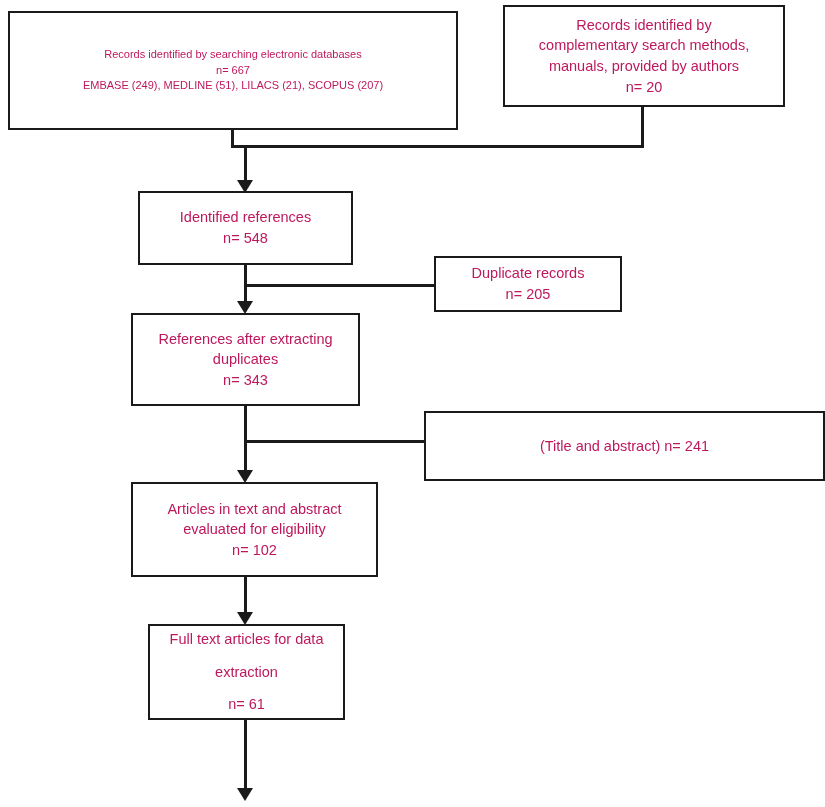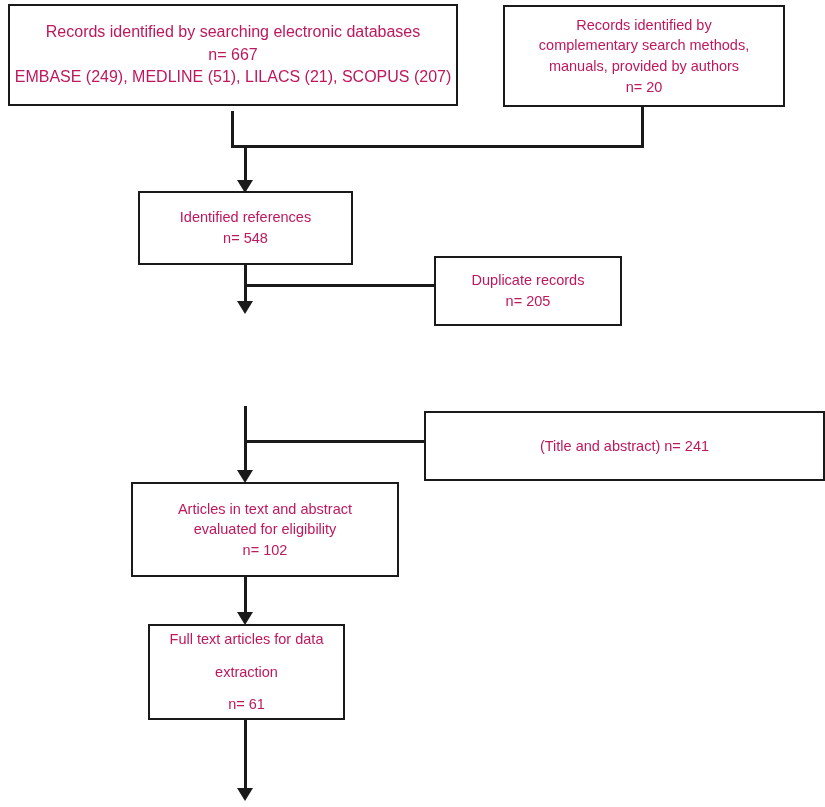--- a/index.html
+++ b/index.html
@@ -28,27 +28,27 @@
     text-align: center;
     color: #be185d;
     z-index: 2;
   }
   .node .line {
     display: block;
     white-space: nowrap;
     line-height: 1.42;
   }
   
-  #box-databases   { left: 8px;   top: 4px;  width: 450px; height: 102px; font-size: 16px; }
+  #box-databases   { left: 8px;   top: 11px;  width: 450px; height: 119px; font-size: 11px; }
   #box-complementary { left: 503px; top: 5px;   width: 282px; height: 102px; font-size: 14.5px; }
   #box-identified  { left: 138px; top: 191px; width: 215px; height: 74px;  font-size: 14.5px; }
-  #box-duplicates  { left: 434px; top: 256px; width: 188px; height: 70px;  font-size: 14.5px; }
+  #box-duplicates  { left: 434px; top: 256px; width: 188px; height: 56px;  font-size: 14.5px; }
   #box-after-dup   { left: 131px; top: 313px; width: 229px; height: 93px;  font-size: 14.5px; }
   #box-excluded    { left: 424px; top: 411px; width: 401px; height: 70px;  font-size: 14.5px; }
-  #box-eligibility { left: 131px; top: 482px; width: 268px; height: 95px;  font-size: 14.5px; }
+  #box-eligibility { left: 131px; top: 482px; width: 247px; height: 95px;  font-size: 14.5px; }
   #box-fulltext    { left: 148px; top: 624px; width: 197px; height: 96px;  font-size: 14.5px; gap: 12px; }
 
   .conn {
     position: absolute;
     background: #1a1a1a;
     z-index: 1;
   }
   .conn.v { width: 3px; }
   .conn.h { height: 3px; }
 
@@ -83,20 +83,25 @@
   <div class="node" id="box-identified">
     <span class="line">Identified references</span>
     <span class="line">n= 548</span>
   </div>
 
   <div class="node" id="box-duplicates">
     <span class="line">Duplicate records</span>
     <span class="line">n= 205</span>
   </div>
 
+  <div class="node" id="box-after-dup">
+    <span class="line">References after extracting</span>
+    <span class="line">duplicates</span>
+    <span class="line">n= 343</span>
+  </div>
 
   <div class="node" id="box-excluded">
     <span class="line">(Title and abstract) n= 241</span>
   </div>
 
   <div class="node" id="box-eligibility">
     <span class="line">Articles in text and abstract</span>
     <span class="line">evaluated for eligibility</span>
     <span class="line">n= 102</span>
   </div>

